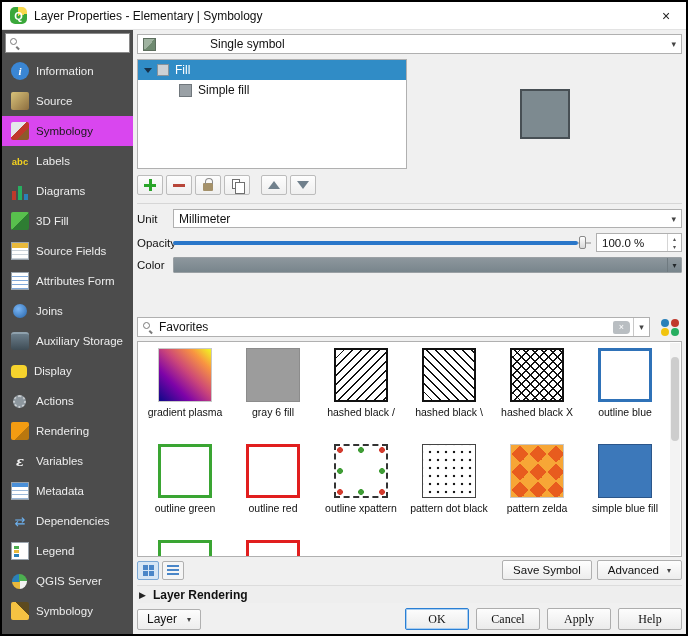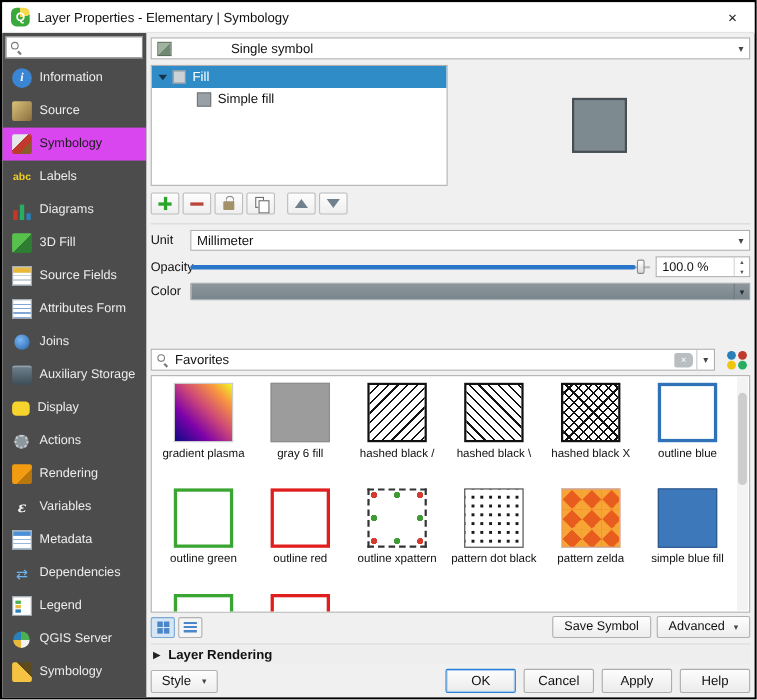--- a/index.html
+++ b/index.html
@@ -141,21 +141,21 @@
   .foot-spacer{flex:1;}
   .btn{height:20px;border:1px solid #b0b0b0;border-radius:2px;background:linear-gradient(#fefefe,#ededed);display:flex;align-items:center;justify-content:center;padding:0 10px;font-size:11.5px;color:#111;margin-left:5px;}
   .btn .arrow{font-size:8px;color:#444;margin-left:8px;}
 
   .layer-rendering{margin-top:5px;height:18px;display:flex;align-items:center;font-size:12px;font-weight:bold;color:#111;background:#eeeeee;border-top:1px solid #dcdcdc;padding-left:2px;}
   .lr-arrow{font-size:9px;margin-right:7px;color:#222;font-weight:normal;}
 
   .footer{margin-top:5px;display:flex;align-items:center;}
   .style-btn{height:21px;border:1px solid #b0b0b0;border-radius:2px;background:linear-gradient(#fdfdfd,#ededed);display:flex;align-items:center;padding:0 9px;font-size:12px;color:#111;}
   .style-btn .arrow{font-size:8px;color:#444;margin-left:10px;}
-  .fbtn{width:64px;height:22px;margin-left:7px;display:flex;align-items:center;justify-content:center;font-size:12px;color:#111;background:linear-gradient(#fdfdfd,#ebebeb);border:1px solid #adadad;border-radius:2px;}
+  .fbtn{width:64px;height:22px;margin-left:7px;display:flex;align-items:center;justify-content:center;font-size:12px;color:#111;background:linear-gradient(#fdfdfd,#ebebeb);border:1px solid #adadad;border-radius:2px;font-family:Liberation Serif, serif;}
   .fbtn.default{border:1px solid #2a7fd4;box-shadow:inset 0 0 0 1px #a8cdf0;}
 </style>
 </head>
 <body>
 
 <div class="window">
 
   <div class="titlebar">
     <span class="logo">Q</span>
     <span class="title">Layer Properties - Elementary | Symbology</span>
@@ -431,21 +431,21 @@
           </div>
       </div>
 
       <div class="layer-rendering">
         <span class="lr-arrow">▶</span>
         <span>Layer Rendering</span>
       </div>
 
       <div class="footer">
         <div class="style-btn">
-          <span>Style</span>
+          <span>Layer</span>
           <span class="arrow">▾</span>
         </div>
         <div class="foot-spacer"></div>
         <div class="fbtn default">OK</div>
         <div class="fbtn">Cancel</div>
         <div class="fbtn">Apply</div>
         <div class="fbtn">Help</div>
       </div>
 
     </main>

